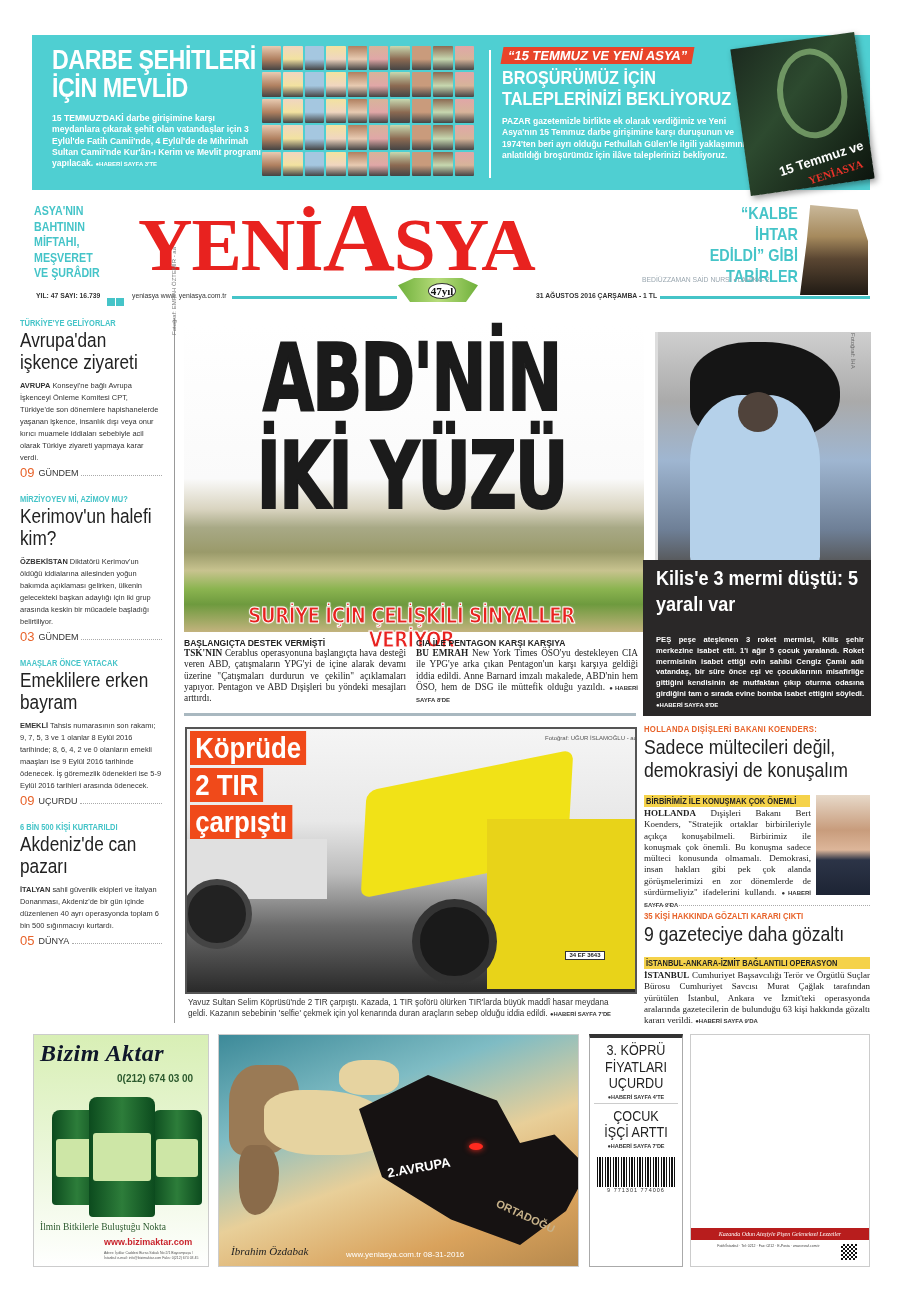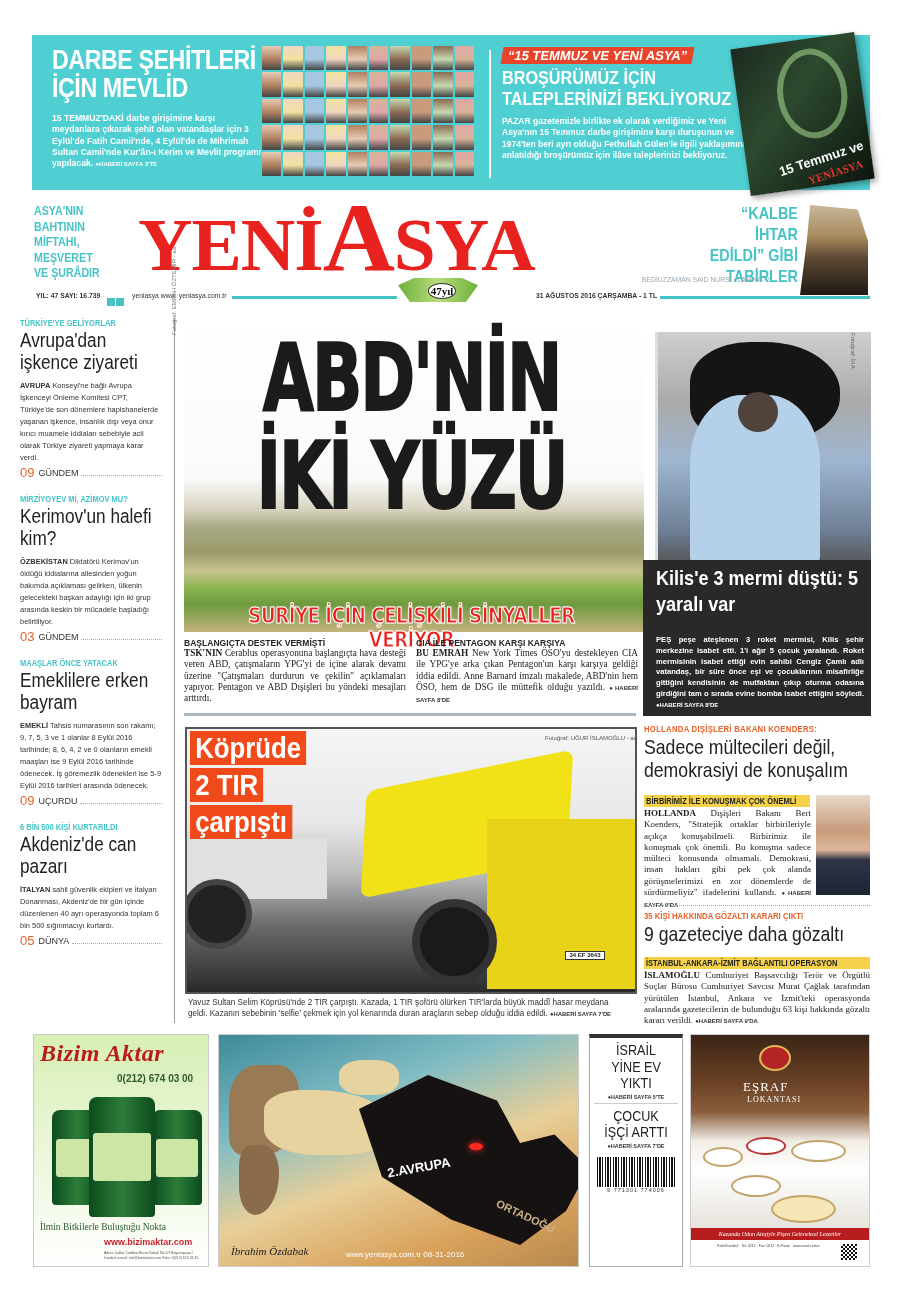--- a/index.html
+++ b/index.html
@@ -99,21 +99,21 @@
   .truck-wheel2 { position: absolute; left: -5px; top: 150px; width: 70px; height: 70px; border-radius: 50%; background: #222; border: 6px solid #444; }
   .truck-white { position: absolute; left: 0; top: 110px; width: 140px; height: 60px; background: #e0e0e0; }
   .plate { position: absolute; left: 378px; top: 222px; width: 40px; height: 9px; background: #fff; border: 1px solid #333; font-size: 6px; text-align: center; line-height: 7px; font-weight: 700; }
   .crash-title { left: 190px; top: 731px; }
   .crash-title div { background: #f04a1a; color: #fff; font-weight: 700; font-size: 30px; line-height: 34px; padding: 0 6px; margin-bottom: 3px; display: table; transform: scaleX(0.86); transform-origin: left; }
   .crash-credit { left: 545px; top: 735px; font-size: 6px; color: #555; white-space: nowrap; }
   .crash-cap { left: 188px; top: 997px; width: 448px; font-size: 8.3px; line-height: 11px; color: #333; transform: scaleX(0.98); transform-origin: left; }
 
   
   .ad-aktar { left: 33px; top: 1034px; width: 176px; height: 233px; border: 1px solid #ccc; background: linear-gradient(180deg, #d8efb5 0%, #eef8e0 60%, #fff 100%); }
-  .aktar-name { left: 40px; top: 1040px; color: #b91c1c; font-family: "Liberation Serif", serif; font-style: italic; font-weight: 700; font-size: 24px; letter-spacing: .5px; }
+  .aktar-name { left: 40px; top: 1040px; color: #0f172a; font-family: "Liberation Serif", serif; font-style: italic; font-weight: 700; font-size: 24px; letter-spacing: .5px; }
   .aktar-phone { left: 117px; top: 1073px; color: #2c5a2e; font-size: 10px; font-weight: 700; white-space: nowrap; }
   .jar { position: absolute; background: linear-gradient(90deg, #0c4b1e, #2d7d3a, #0c4b1e); border-radius: 8px 8px 4px 4px; }
   .jar .lbl { position: absolute; left: 4px; right: 4px; top: 30%; height: 40%; background: #cde6a6; border-radius: 3px; }
   .aktar-slogan { left: 40px; top: 1222px; color: #2c5a2e; font-family: "Liberation Serif", serif; font-size: 9.5px; white-space: nowrap; }
   .aktar-url { left: 104px; top: 1237px; color: #c9242d; font-weight: 700; font-size: 9px; }
   .aktar-addr { left: 104px; top: 1251px; font-size: 3.5px; color: #555; width: 100px; line-height: 5px; }
 
   .cartoon { left: 218px; top: 1034px; width: 361px; height: 233px; border: 1px solid #ccc; background: linear-gradient(160deg, #3d8a99 0%, #7fbcc4 30%, #e8cf99 55%, #d9a25c 80%, #b6894d 100%); overflow: hidden; }
   .continent { position: absolute; background: #e6d3a0; }
   .wolf { position: absolute; left: 140px; top: 40px; width: 230px; height: 170px; background: #161212; clip-path: polygon(0 20%, 30% 0, 60% 15%, 70% 40%, 85% 35%, 100% 55%, 90% 80%, 70% 100%, 40% 85%, 10% 60%); }
@@ -303,21 +303,21 @@
 <div class="abs h-kicker">HOLLANDA DIŞİŞLERİ BAKANI KOENDERS:</div>
 <div class="abs h-title">Sadece mültecileri değil, demokrasiyi de konuşalım</div>
 <div class="abs h-sub"><span>BİRBİRİMİZ İLE KONUŞMAK ÇOK ÖNEMLİ</span></div>
 <div class="abs h-body"><b>HOLLANDA</b><span> Dışişleri Bakanı Bert Koenders, "Stratejik ortaklar birbirileriyle açıkça konuşabilmeli. Birbirimiz ile konuşmak çok önemli. Bu konuşma sadece mülteci konusunda olmamalı. Demokrasi, insan hakları gibi pek çok alanda görüşmelerimizi en zor dönemlerde de sürdürmeliyiz" ifadelerini kullandı. </span><span class="ref">●HABERİ SAYFA 9'DA</span></div>
 <div class="abs h-photo"></div>
 <div class="abs h-rule"></div>
 
 <div class="abs g-kicker">35 KİŞİ HAKKINDA GÖZALTI KARARI ÇIKTI</div>
 <div class="abs g-title">9 gazeteciye daha gözaltı</div>
 <div class="abs g-sub"><span>İSTANBUL-ANKARA-İZMİT BAĞLANTILI OPERASYON</span></div>
-<div class="abs g-body"><b>İSLAMOĞLU</b><span> Cumhuriyet Başsavcılığı Terör ve Örgütlü Suçlar Bürosu Cumhuriyet Savcısı Murat Çağlak tarafından yürütülen İstanbul, Ankara ve İzmit'teki operasyonda aralarında gazetecilerin de bulunduğu 63 kişi hakkında gözaltı kararı verildi. </span><span class="ref">●HABERİ SAYFA 9'DA</span></div>
+<div class="abs g-body"><b>İSTANBUL</b><span> Cumhuriyet Başsavcılığı Terör ve Örgütlü Suçlar Bürosu Cumhuriyet Savcısı Murat Çağlak tarafından yürütülen İstanbul, Ankara ve İzmit'teki operasyonda aralarında gazetecilerin de bulunduğu 63 kişi hakkında gözaltı kararı verildi. </span><span class="ref">●HABERİ SAYFA 9'DA</span></div>
 
 <div class="abs crash">
   <div class="truck-white"></div>
   <div class="truck-wheel2"></div>
   <div class="truck-cab"></div>
   <div class="truck-front"></div>
   <div class="truck-wheel"></div>
   <div class="plate">34 EF 3643</div>
 </div>
 <div class="abs crash-title">
@@ -353,38 +353,28 @@
   <div class="wolf"></div>
   <div class="wolf-eye"></div>
   <div class="cartoon-label1">2.AVRUPA</div>
   <div class="cartoon-label2">ORTADOĞU</div>
   <div class="cartoon-sign">İbrahim Özdabak</div>
   <div class="cartoon-url">www.yeniasya.com.tr 08-31-2016</div>
 </div>
 
 <div class="abs teasers">
   <div class="teaser">
-      <div class="tt">İSRAİL YİNE EV YIKTI</div>
-      <div class="tr">●HABERİ SAYFA 5'TE</div>
+      <div class="tt">3. KÖPRÜ FİYATLARI UÇURDU</div>
+      <div class="tr">●HABERİ SAYFA 4'TE</div>
     </div>
   <div class="teaser" style="border-bottom:none">
       <div class="tt">ÇOCUK İŞÇİ ARTTI</div>
       <div class="tr">●HABERİ SAYFA 7'DE</div>
     </div>
   <div class="barcode"></div>
   <div class="barcode-num">9 771301 774006</div>
 </div>
 
 <div class="abs ad-esraf">
-  <div class="esraf-img">
-    <div class="esraf-logo"></div>
-    <div class="esraf-name">EŞRAF</div>
-    <div class="esraf-sub">LOKANTASI</div>
-    <div class="dish" style="left:12px;top:112px;width:40px;height:20px"></div>
-    <div class="dish" style="left:55px;top:102px;width:40px;height:18px;border-color:#b33"></div>
-    <div class="dish" style="left:100px;top:105px;width:55px;height:22px"></div>
-    <div class="dish" style="left:40px;top:140px;width:50px;height:22px"></div>
-    <div class="dish" style="left:80px;top:160px;width:65px;height:28px;background:#f4e6b5"></div>
-  </div>
   <div class="esraf-band">Kazanda Odun Ateşiyle Pişen Geleneksel Lezzetler</div>
   <div class="esraf-info">Fatih/İstanbul · Tel: 0212 · Fax: 0212 · E-Posta · www.esraf.com.tr</div>
   <div class="qr"></div>
 </div>
 
 </body></html>

